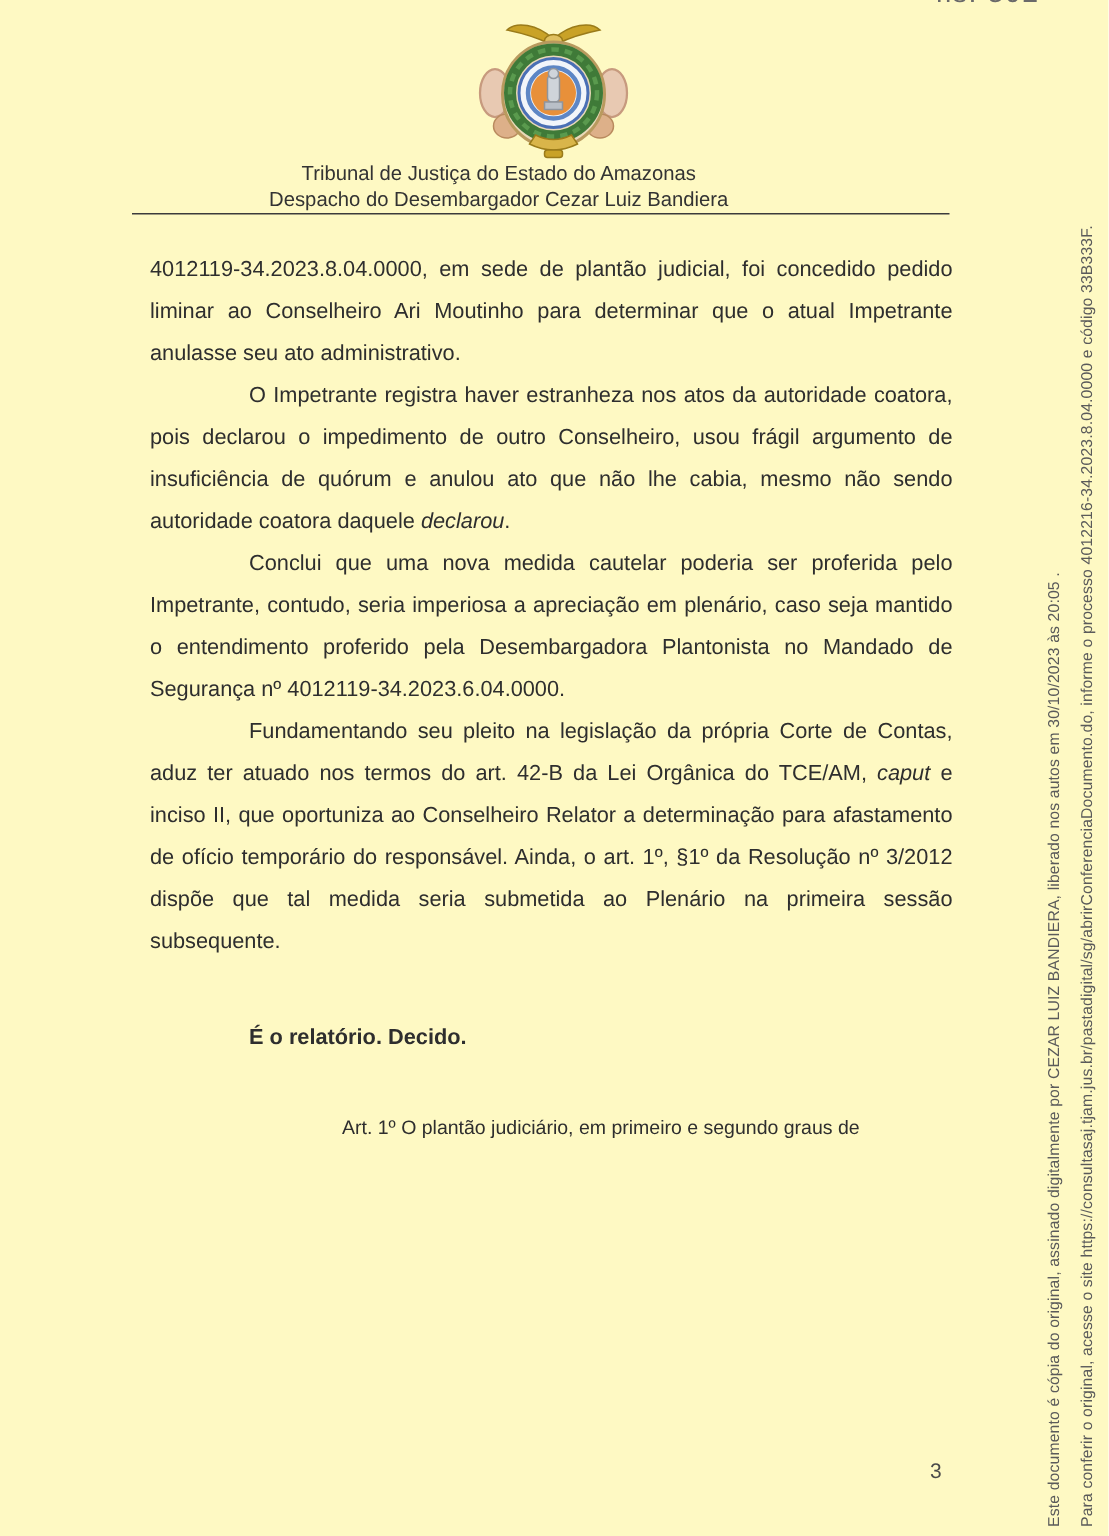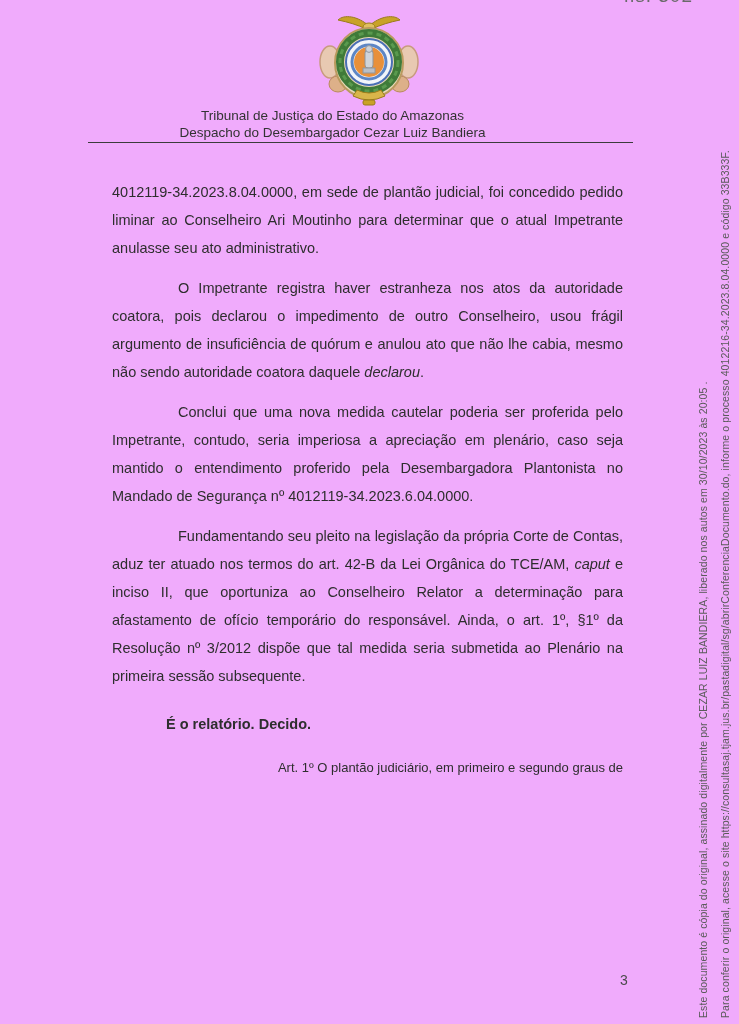--- a/index.html
+++ b/index.html
@@ -1,19 +1,19 @@
 <!DOCTYPE html>
 <html lang="pt"><head>
 <meta charset="utf-8">
 <style>
   html,body { margin:0; padding:0; background:#ffffff; }
   .sheet {
     position:relative;
     width:739px; height:1024px;
-    background:#f0abfc;
+    background:#fef9c3;
     overflow:hidden;
     font-family:"Liberation Sans", sans-serif;
     color:#2e2e2e;
   }
   
   .folio {
     position:absolute; top:-15px; right:46px;
     font-size:19px; color:#6a6a6a; letter-spacing:1px;
   }
   
@@ -26,26 +26,26 @@
   .header-rule {
     position:absolute; top:142px; left:88px; width:545px;
     border-top:1.6px solid #3c3c3c; height:0;
   }
   
   .doc-body {
     position:absolute; top:166px; left:100px; width:535px;
     font-size:14.5px; line-height:28px; text-align:justify;
     color:#2e2e2e;
   }
-  .doc-body p { margin:12px; }
+  .doc-body p { margin:0; }
   .doc-body p.indent { text-indent:66px; }
-  .doc-body p.decision { font-weight:bold; margin:20px 0; }
+  .doc-body p.decision { font-weight:bold; margin:36px 0; }
   .doc-body p.quote {
     margin-top:14px; padding-left:128px;
-    font-size:13px; line-height:20px; text-align:right;
+    font-size:13px; line-height:20px; text-align:left;
   }
   .doc-body em { font-style:italic; }
   
   .page-number {
     position:absolute; top:972px; left:620px;
     font-size:14px; color:#4a4a4a;
   }
   
   .stamp-line {
     position:absolute; top:1018px;

